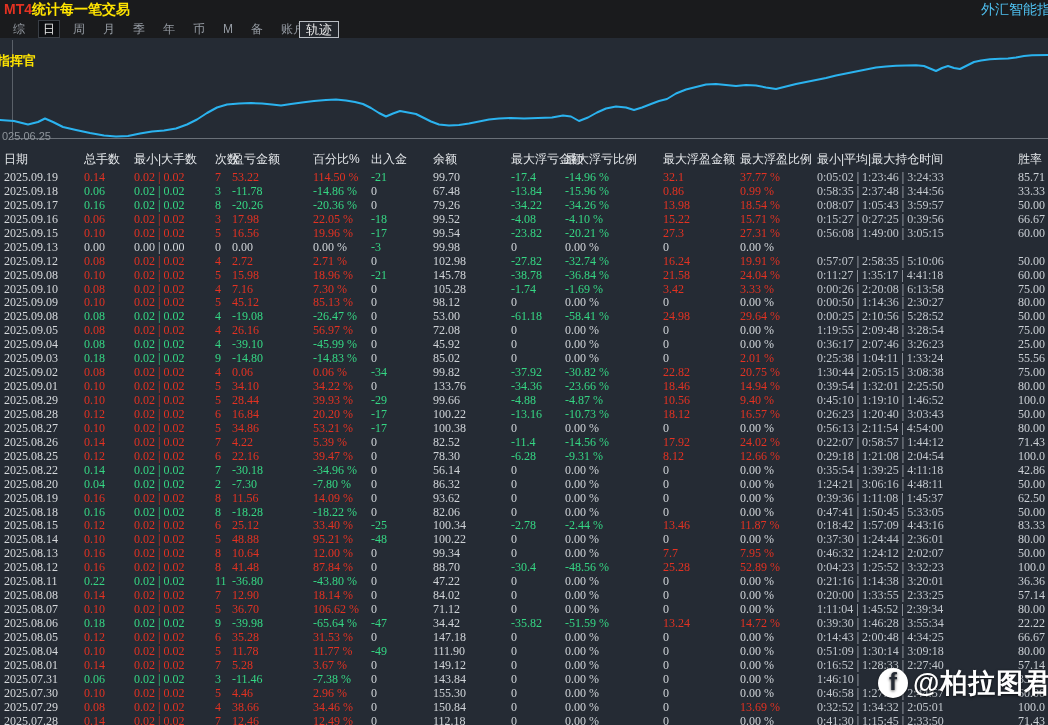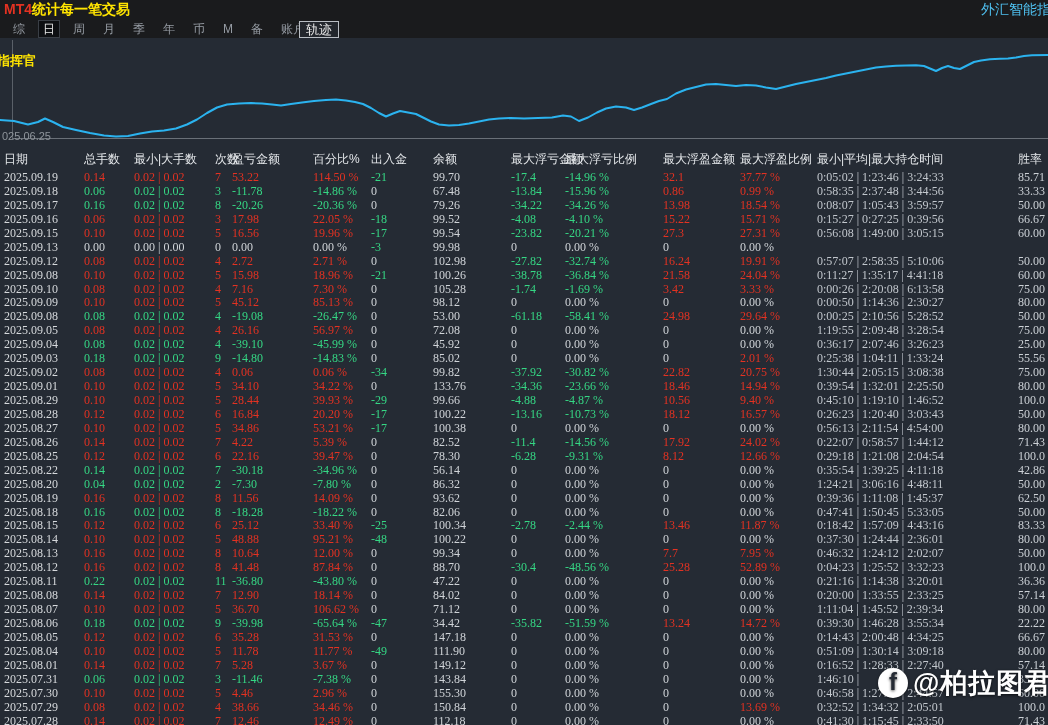--- a/index.html
+++ b/index.html
@@ -200,21 +200,21 @@
           <span class="cell col13 c-win">50.00</span>
         </div>
         <div class="trow">
           <span class="cell col0 c-date">2025.09.08</span>
           <span class="cell col1 c-red">0.10</span>
           <span class="cell col2 c-red">0.02 | 0.02</span>
           <span class="cell col3 c-red">5</span>
           <span class="cell col4 c-red">15.98</span>
           <span class="cell col5 c-red">18.96 %</span>
           <span class="cell col6 c-green">-21</span>
-          <span class="cell col7 c-flat">100.26</span>
+          <span class="cell col7 c-flat">145.78</span>
           <span class="cell col8 c-green">-38.78</span>
           <span class="cell col9 c-green">-36.84 %</span>
           <span class="cell col10 c-red">21.58</span>
           <span class="cell col11 c-red">24.04 %</span>
           <span class="cell col12 c-time">0:11:27 | 1:35:17 | 4:41:18</span>
           <span class="cell col13 c-win">60.00</span>
         </div>
         <div class="trow">
           <span class="cell col0 c-date">2025.09.10</span>
           <span class="cell col1 c-red">0.08</span>

